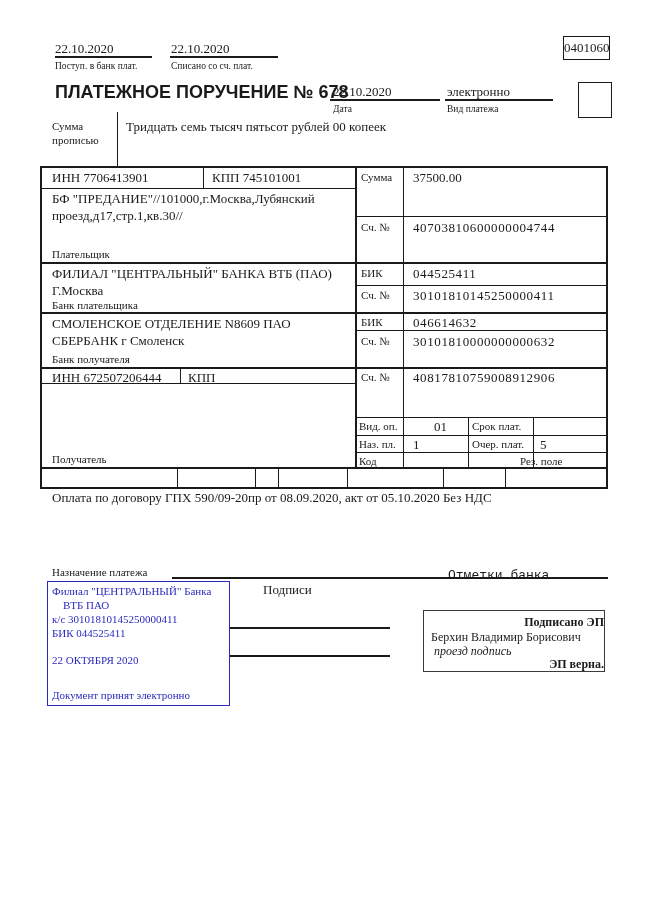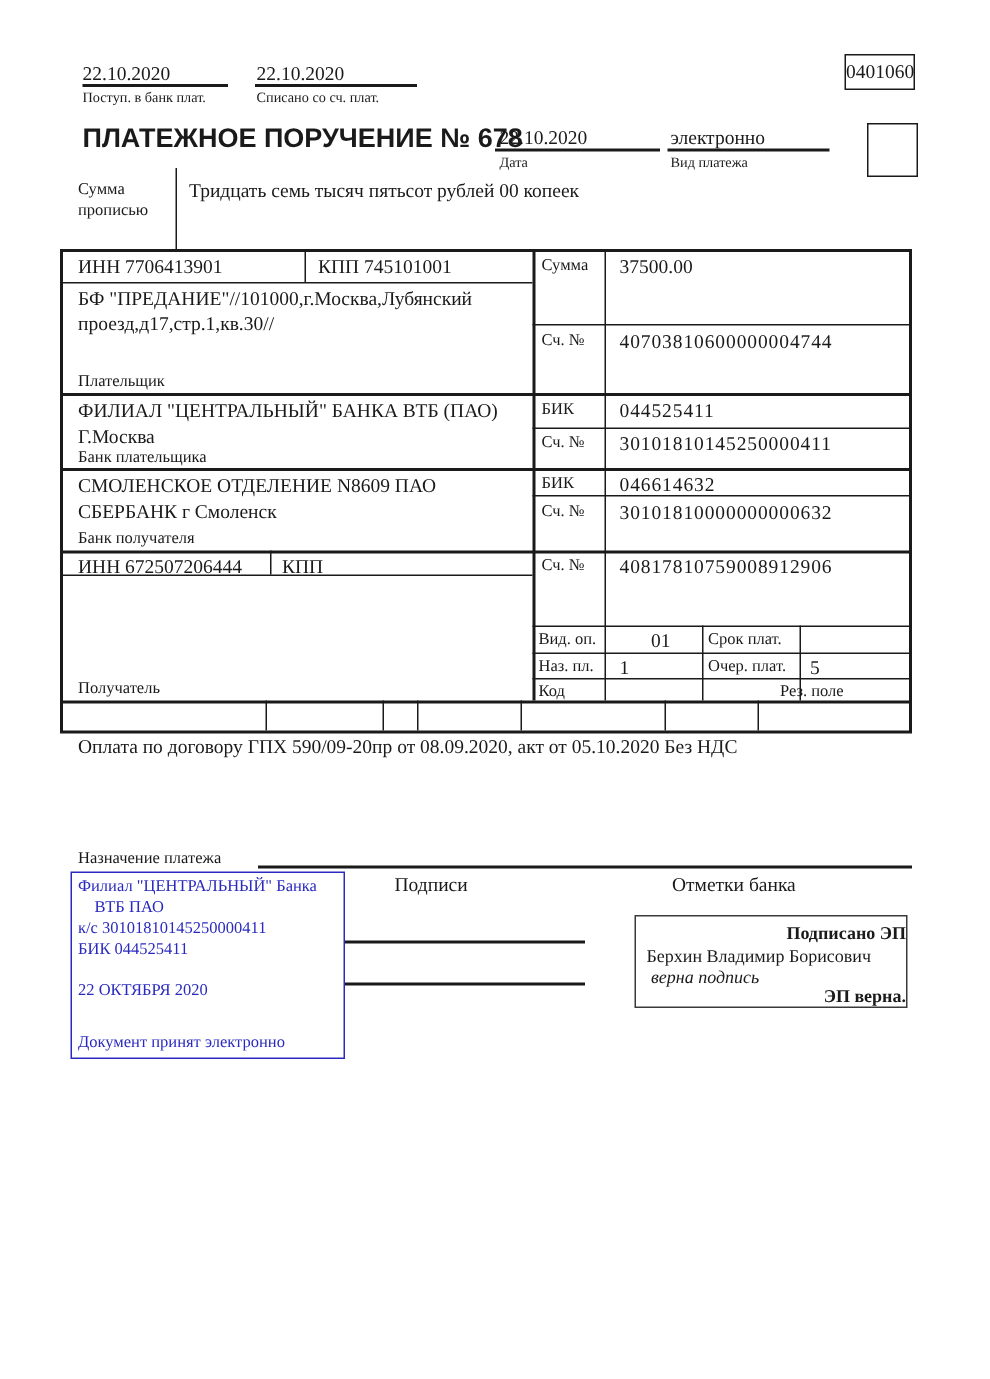--- a/index.html
+++ b/index.html
@@ -131,26 +131,26 @@
   <span class="abs t11" style="left:472px;top:455px;margin-left:48px;">Рез. поле</span>
   <span class="abs t11" style="left:52px;top:453px;">Получатель</span>
 
   <span class="abs t13" style="left:52px;top:490px;">Оплата по договору ГПХ 590/09-20пр от 08.09.2020, акт от 05.10.2020 Без НДС</span>
   <span class="abs t11" style="left:52px;top:566px;">Назначение платежа</span>
   <div class="hline" style="left:172px;top:577px;width:436px;height:1.5px;"></div>
 
   <span class="abs t13" style="left:263px;top:582px;">Подписи</span>
   <div class="hline" style="left:230px;top:627px;width:160px;height:1.5px;"></div>
   <div class="hline" style="left:230px;top:655px;width:160px;height:1.5px;"></div>
-  <span class="abs t13" style="left:448px;top:582px;">Отметки банка</span>
+  <span class="abs t13" style="left:448px;top:568px;font-family:Liberation Mono, monospace;">Отметки банка</span>
 
   <div class="epbox">
     <span class="abs t12 bold ctr" style="top:4px;">Подписано ЭП</span>
     <span class="abs t12" style="left:7px;top:19px;">Берхин Владимир Борисович</span>
-    <span class="abs t12 ital" style="left:10px;top:33px;">верна подпись</span>
+    <span class="abs t12 ital" style="left:10px;top:33px;">проезд подпись</span>
     <span class="abs t12 bold ctr" style="top:46px;">ЭП верна.</span>
   </div>
 
   <div class="stamp">
     <span class="abs t11" style="left:4px;top:3px;">Филиал "ЦЕНТРАЛЬНЫЙ" Банка</span>
     <span class="abs t11" style="left:4px;top:17px;margin-left:11px;">ВТБ ПАО</span>
     <span class="abs t11" style="left:4px;top:31px;">к/с 30101810145250000411</span>
     <span class="abs t11" style="left:4px;top:45px;">БИК 044525411</span>
     <span class="abs t11" style="left:4px;top:72px;">22 ОКТЯБРЯ 2020</span>
     <span class="abs t11" style="left:4px;top:107px;">Документ принят электронно</span>

